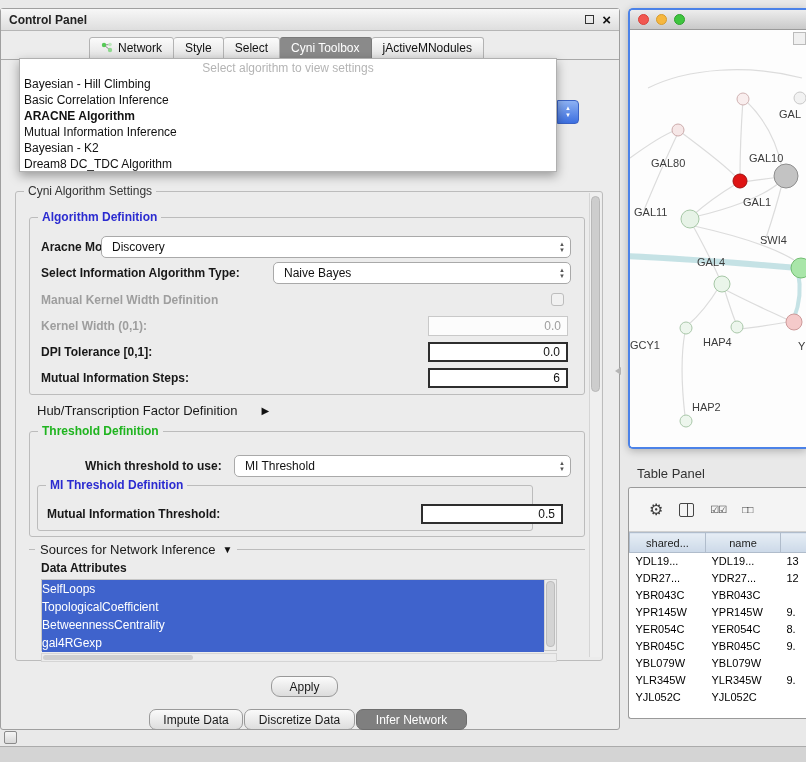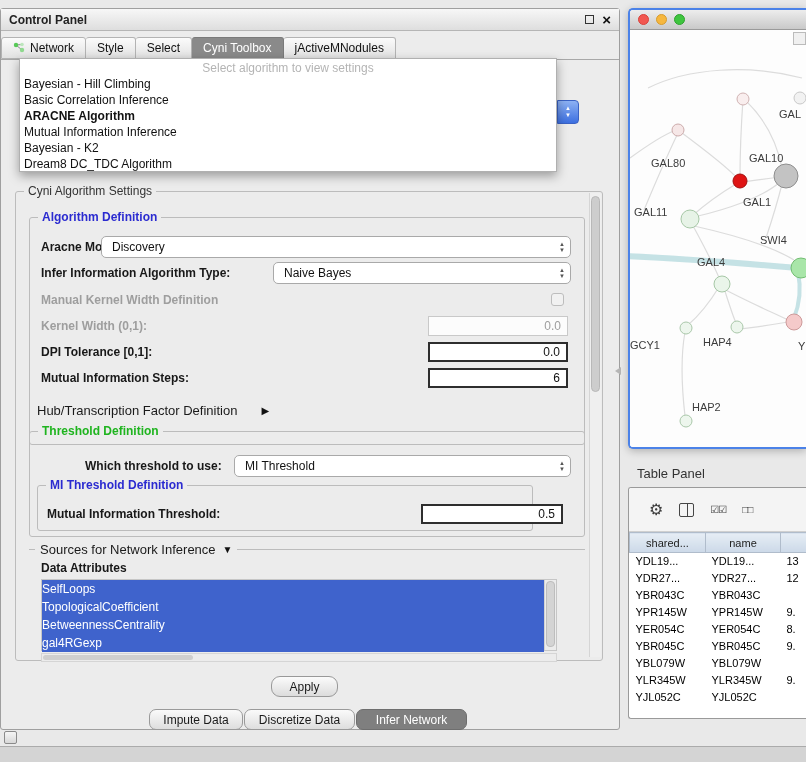--- a/index.html
+++ b/index.html
@@ -8,21 +8,21 @@
   #stage { position:absolute; inset:0; }
 
   
   .control-panel { position:absolute; left:0; top:8px; width:620px; height:722px; background:#ececec; border:1px solid #9f9f9f; border-radius:3px; }
   .cp-titlebar { height:22px; background:linear-gradient(#f7f7f7,#dedede); border-bottom:1px solid #b5b5b5; display:flex; align-items:center; padding:0 8px; }
   .cp-title { font-size:12px; font-weight:bold; color:#222; }
   .cp-btns { margin-left:auto; display:flex; align-items:center; gap:8px; }
   .cp-float-btn { width:9px; height:9px; border:1.5px solid #333; display:inline-block; }
   .cp-close-btn { font-size:15px; font-weight:bold; color:#111; line-height:12px; cursor:default; }
 
-  .cp-tabbar { position:absolute; left:0; top:28px; width:100%; height:23px; border-bottom:1px solid #a8a8a8; display:flex; align-items:flex-start; }
+  .cp-tabbar { position:absolute; left:0; top:28px; width:100%; height:23px; border-bottom:1px solid #a8a8a8; display:flex; align-items:flex-start; padding-left:88px; }
   .cp-tab { height:22px; padding:0 11px; display:flex; align-items:center; gap:5px; background:linear-gradient(#fbfbfb,#e2e2e2); border:1px solid #b3b3b3; border-left:none; font-size:12px; color:#111; border-radius:3px 3px 0 0; }
   .cp-tab:first-child { border-left:1px solid #b3b3b3; }
   .cp-tab.active { background:#8a8a8a; color:#fff; border-color:#7a7a7a; }
 
   
   .algo-popup { position:absolute; left:18px; top:49px; width:538px; height:114px; background:#fff; border:1px solid #b0b0b0; box-shadow:0 4px 10px rgba(0,0,0,.35); z-index:30; }
   .dd-placeholder { height:16px; line-height:16px; text-align:center; color:#b4b4b4; margin-top:1px; }
   .dd-item { height:16px; line-height:16px; padding-left:4px; color:#111; }
   .dd-bold { font-weight:bold; }
 
@@ -160,31 +160,31 @@
     </div>
 
     <div class="groupbox" style="left:14px;top:182px;width:588px;height:470px;">
       <span class="gb-title">Cyni Algorithm Settings</span>
     </div>
 
     <div class="settings-vscroll">
         <div class="settings-vthumb"></div>
       </div>
 
-    <div class="groupbox" style="left:28px;top:208px;width:556px;height:228px;">
+    <div class="groupbox" style="left:28px;top:208px;width:556px;height:178px;">
       <span class="gb-title blue">Algorithm Definition</span>
     </div>
 
     <div class="flabel" style="left:40px;top:231px;">Aracne Mode:</div>
     <div class="combo" style="left:100px;top:227px;width:470px;">
       <span>Discovery</span>
       <span class="combo-arrows"></span>
     </div>
 
-    <div class="flabel" style="left:40px;top:257px;">Infer Information Algorithm Type:</div>
+    <div class="flabel" style="left:40px;top:257px;">Select Information Algorithm Type:</div>
     <div class="combo" style="left:272px;top:253px;width:298px;">
       <span>Naive Bayes</span>
       <span class="combo-arrows"></span>
     </div>
 
     <div class="flabel disabled" style="left:40px;top:284px;">Manual Kernel Width Definition</div>
     <div class="checkbox" style="left:550px;top:284px;"></div>
 
     <div class="flabel disabled" style="left:40px;top:310px;">Kernel Width (0,1):</div>
     <div class="field disabled" style="left:427px;top:307px;width:140px;">0.0</div>

